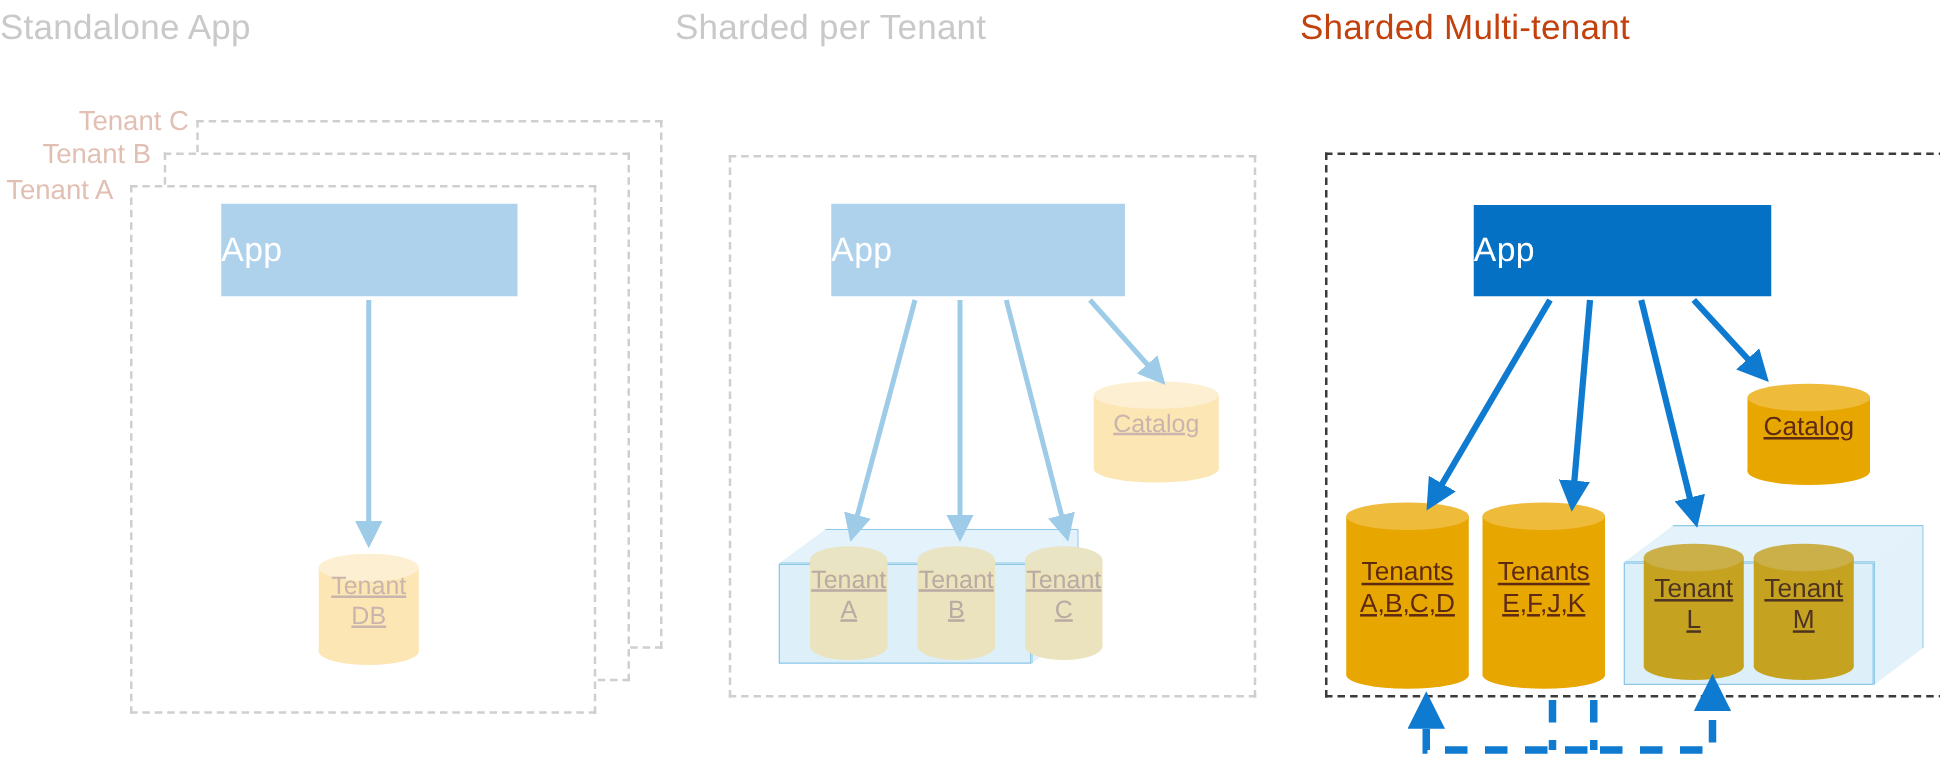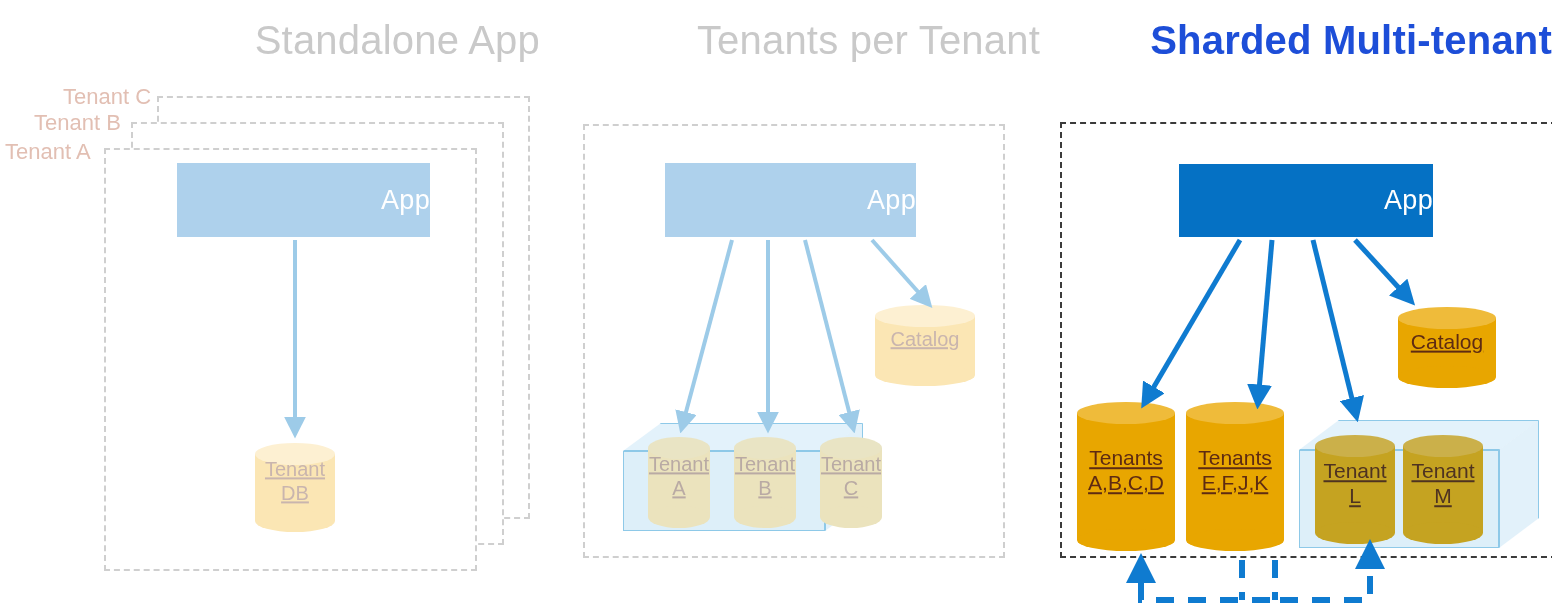--- a/index.html
+++ b/index.html
@@ -4,35 +4,35 @@
 <style>
   html,body{margin:0;padding:0;background:#ffffff;}
   body{width:1552px;height:611px;position:relative;overflow:hidden;
        font-family:"Liberation Sans","DejaVu Sans",sans-serif;}
 
   .panel{position:absolute;top:0;height:611px;}
   #panel-standalone{left:0;width:540px;}
   #panel-dbpertenant{left:540px;width:500px;}
   #panel-sharded{left:1040px;width:512px;}
 
-  .panel-title{position:absolute;width:100%;text-align:right;top:18px;
-               font-size:40px;letter-spacing:.2px;white-space:nowrap;}
+  .panel-title{position:absolute;width:100%;text-align:left;top:6px;
+               font-size:28px;letter-spacing:.2px;white-space:nowrap;}
   .title-faded{color:#c9c9c9;font-weight:400;}
-  .title-active{color:#1d4ed8;font-weight:700;}
+  .title-active{color:#c2410c;font-weight:400;}
 
   
   .dashed-box{position:absolute;box-sizing:border-box;}
   .dashed-faded{border:2px dashed #cfcfcf;}
   .dashed-active{border:2px dashed #3b3b3b;}
 
   .tenant-label{position:absolute;font-size:22px;color:#e2bfb3;white-space:nowrap;}
 
   
-  .app-box{position:absolute;display:flex;align-items:center;justify-content:flex-end;
-           color:#ffffff;font-size:27px;letter-spacing:.3px;padding-left:16px;}
+  .app-box{position:absolute;display:flex;align-items:center;justify-content:flex-start;
+           color:#ffffff;font-size:27px;letter-spacing:.3px;}
   .app-faded{background:#aed1ec;}
   .app-active{background:#0571c4;}
 
   
   .cyl{position:absolute;}
   .cyl .body{position:absolute;left:0;right:0;bottom:0;top:11px;}
   .cyl .top{position:absolute;left:0;right:0;top:0;height:22px;border-radius:50%;}
   .cyl .bot{position:absolute;left:0;right:0;bottom:-11px;height:22px;border-radius:50%;}
   .cyl .lbl{position:absolute;left:0;right:0;top:50%;transform:translateY(-50%);
             text-align:center;line-height:1.18;white-space:pre-line;text-decoration:underline;}
@@ -92,21 +92,21 @@
     <div class="body"></div>
     <div class="bot"></div>
     <div class="top"></div>
     <div class="lbl">Tenant
 DB</div>
   </div>
 </div>
 
 <div class="panel" id="panel-dbpertenant">
 
-  <div class="panel-title title-faded">Tenants per Tenant</div>
+  <div class="panel-title title-faded">Sharded per Tenant</div>
 
   <div class="dashed-box dashed-faded" style="left:43px;top:124px;width:422px;height:434px;"></div>
 
   <div class="app-box app-faded" style="left:125px;top:163px;width:235px;height:74px;">
     <span>App</span>
   </div>
 
   <div class="cyl cyl-faded" style="left:335px;top:305px;width:100px;height:70px;">
     <div class="body"></div>
     <div class="bot"></div>

